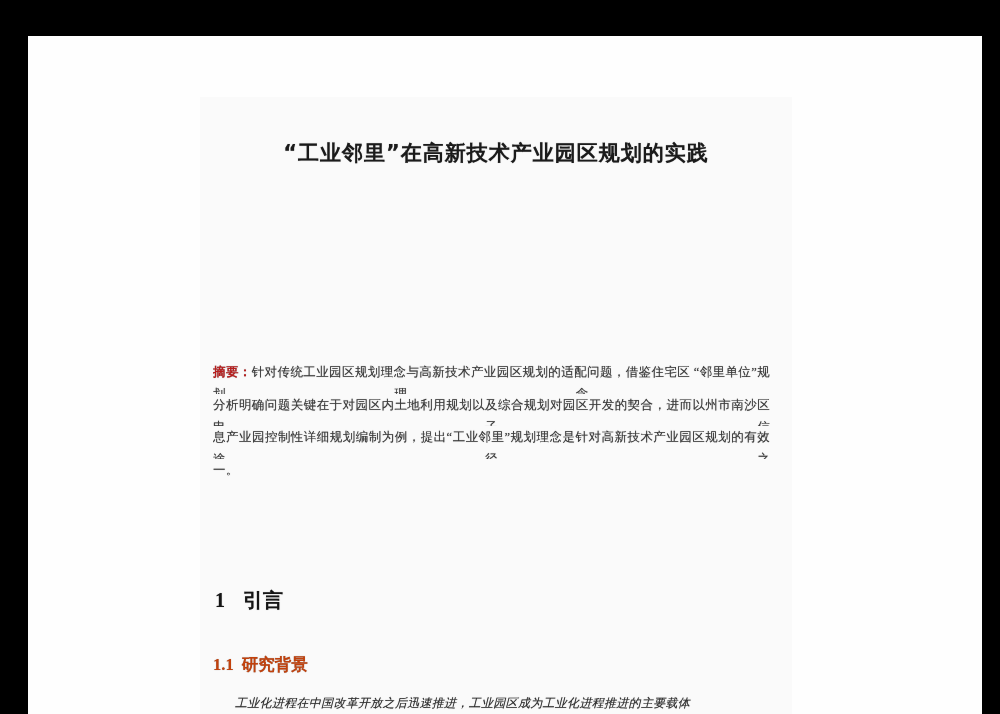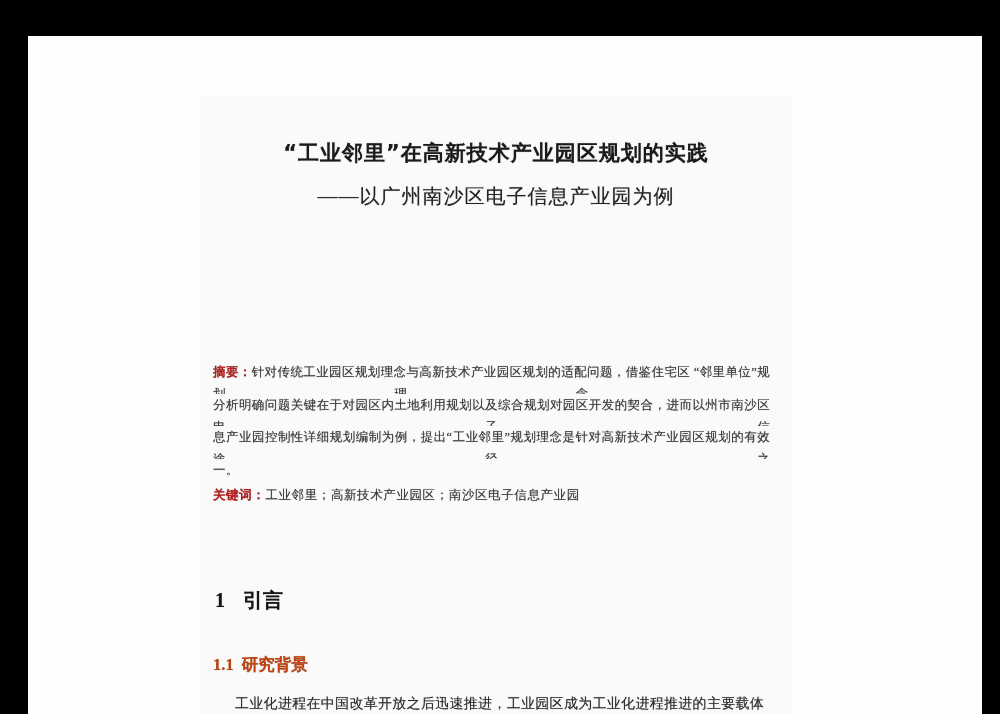--- a/index.html
+++ b/index.html
@@ -97,46 +97,45 @@
   .sec-h2 {
     position: absolute; left: 13px; top: 557px;
     font-weight: bold;
     font-size: 16.5px;
     color: #c2410c;
     white-space: nowrap;
   }
   .sec-h2 .sec-title { margin-left: 8px; }
   .body-line {
     position: absolute; left: 35px; top: 598px;
-    font-size: 14px;
+    font-size: 12px;
     letter-spacing: 0.3px;
     color: #2e2e2e;
     white-space: nowrap;
+    font-style: italic;
   }
 </style>
 </head>
 <body>
 
 <div class="stage">
   <div class="paper">
     <div class="scan">
 
       <div class="doc-title">“工业邻里”在高新技术产业园区规划的实践</div>
 
-      <div class="doc-subtitle">——以广州南沙区电子信息产业园为例</div>
 
 
       <div class="abstract">
         <div class="abs-line"><span class="inline-label">摘要：</span><span>针对传统工业园区规划理念与高新技术产业园区规划的适配问题，借鉴住宅区 “邻里单位”规划理念，</span></div>
         <div class="abs-line">分析明确问题关键在于对园区内土地利用规划以及综合规划对园区开发的契合，进而以州市南沙区电子信</div>
         <div class="abs-line">息产业园控制性详细规划编制为例，提出“工业邻里”规划理念是针对高新技术产业园区规划的有效途径之</div>
         <div class="abs-line-last">一。</div>
       </div>
 
-      <div class="keywords"><span class="inline-label">关键词：</span><span>工业邻里；高新技术产业园区；南沙区电子信息产业园</span></div>
 
       <div class="sec-h1">
         <span class="sec-number">1</span><span class="sec-title">引言</span>
       </div>
 
       <div class="sec-h2">
         <span class="sec-number">1.1</span><span class="sec-title">研究背景</span>
       </div>
 
       <div class="body-line">工业化进程在中国改革开放之后迅速推进，工业园区成为工业化进程推进的主要载体</div>

